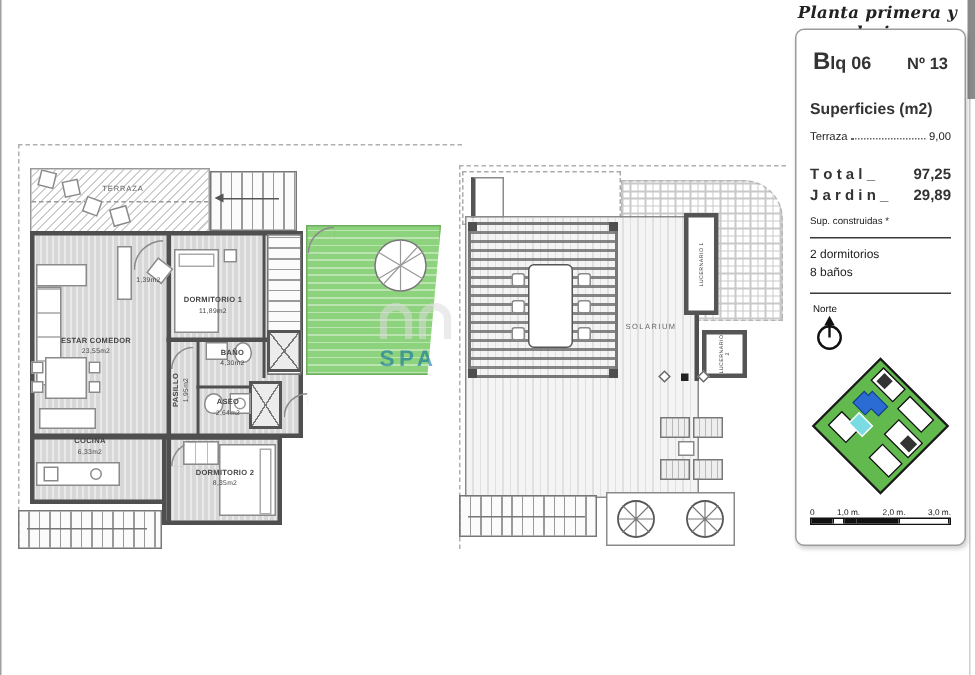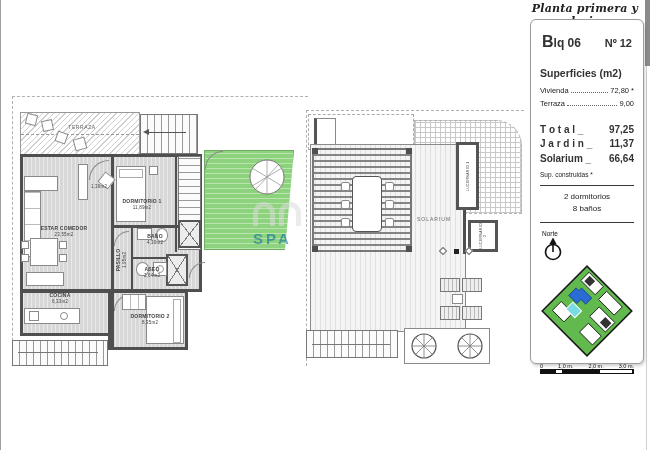--- a/index.html
+++ b/index.html
@@ -40,21 +40,21 @@
   .blq-row{display:flex;justify-content:space-between;align-items:baseline;margin:2px 2px 16px;font-weight:700}
   .blq{font-size:12px}.blq::first-letter{font-size:16px}
   .num{font-size:11px}
   .surf-title{font-weight:700;font-size:10.5px;margin-bottom:6px}
   .lrow{display:flex;align-items:baseline;font-size:7.5px;line-height:1.7;color:#222}
   .leader{flex:1;border-bottom:1px dotted #666;margin:0 2px 2px}
   .totals{margin-top:12px}
   .trow{display:flex;justify-content:space-between;font-weight:700;font-size:10px;line-height:1.45}
   .footnote{font-size:6.5px;margin-top:5px;color:#222}
   hr.div{border:none;border-top:1.5px solid #3a3a3a;margin:7px 0 5px;width:100%}
-  .feat{font-size:8px;text-align:center;line-height:1.5;color:#222}
+  .feat{font-size:8px;text-align:left;line-height:1.5;color:#222}
   .north{display:flex;flex-direction:column;margin:2px 0 0 2px}
   .north-label{font-size:6.5px;color:#111}
   .minimap{align-self:center;margin-top:2px}
   .scalebar{position:relative;margin-top:auto;height:16px}
   .ticks{display:flex;justify-content:space-between;font-size:5.5px;color:#111}
   .bar{display:flex;height:5px;border:1px solid #111;width:100%}
   .bar i{display:block;height:100%}
   .seg-b{background:#111}.seg-w{background:#fff;border-left:1px solid #111;border-right:1px solid #111}
   .watermark{position:absolute;opacity:.55;pointer-events:none}
   .wm-text{font-size:15px;font-weight:700;letter-spacing:3px;color:#0369a1}
@@ -237,48 +237,39 @@
   <svg class="abs" style="left:456px;top:332px" width="28" height="28">
     <circle cx="14" cy="14" r="12" fill="#fff" stroke="#555" stroke-width="1.2"></circle>
     <path d="M14 2 L14 26 M2 14 L26 14 M5 5 L23 23 M23 5 L5 23" stroke="#777" stroke-width=".8"></path>
   </svg>
 
   <div class="script-title">Planta primera y solarium</div>
 
   <div class="card">
     <div class="blq-row">
       <span class="blq">Blq 06</span>
-      <span class="num">Nº 12</span>
+      <span class="num">Nº 13</span>
     </div>
 
     <div class="surf-title">Superficies (m2)</div>
 
-    <div class="lrow">
-      <span>Vivienda</span>
-      <span class="leader"></span>
-      <span>72,80 *</span>
-    </div>
     <div class="lrow">
       <span>Terraza</span>
       <span class="leader"></span>
       <span>9,00</span>
     </div>
 
     <div class="totals">
       <div class="trow">
         <span>T o t a l _</span>
         <span>97,25</span>
       </div>
       <div class="trow">
         <span>J a r d i n _</span>
-        <span>11,37</span>
-      </div>
-      <div class="trow">
-        <span>Solarium _</span>
-        <span>66,64</span>
+        <span>29,89</span>
       </div>
     </div>
 
     <div class="footnote">Sup. construidas *</div>
 
     <hr class="div">
     <div class="feat">2 dormitorios</div>
     <div class="feat">8 baños</div>
     <hr class="div">
 

